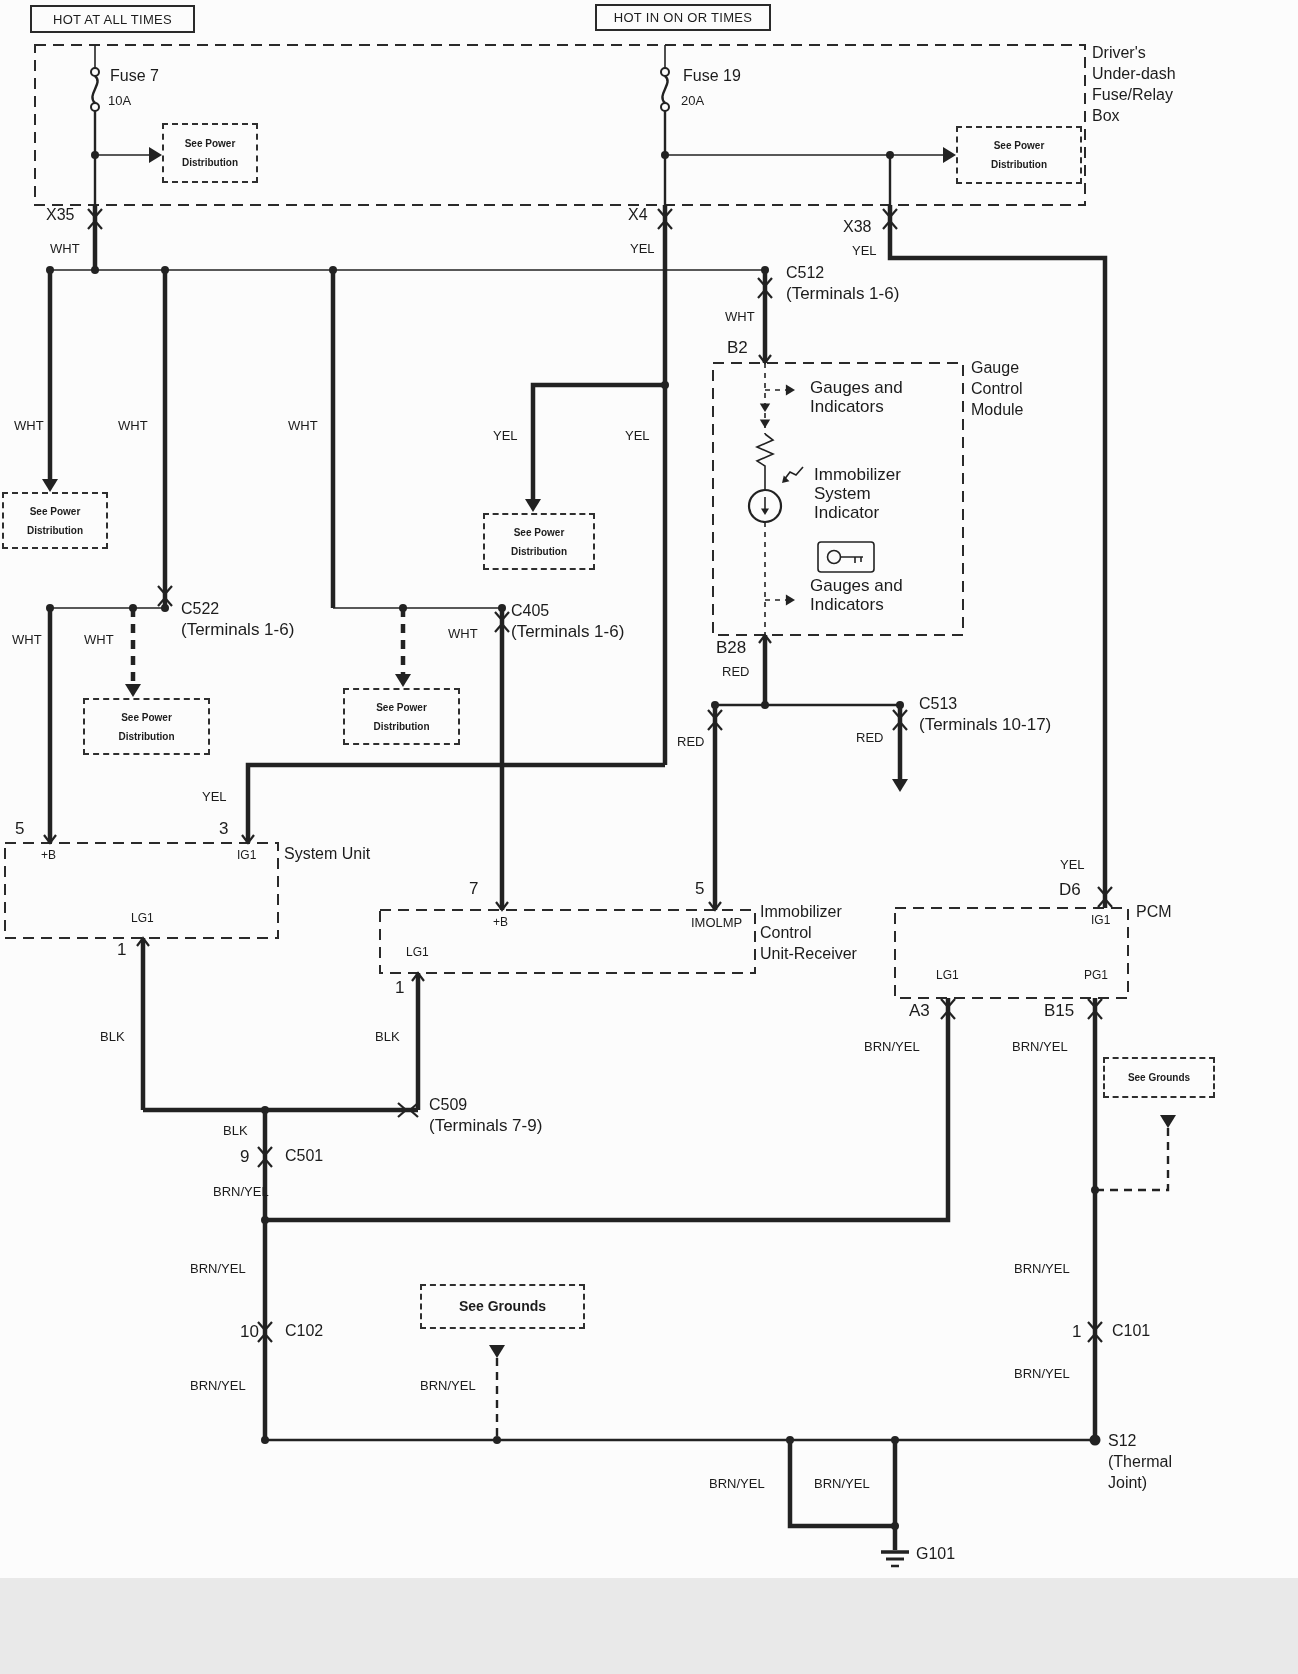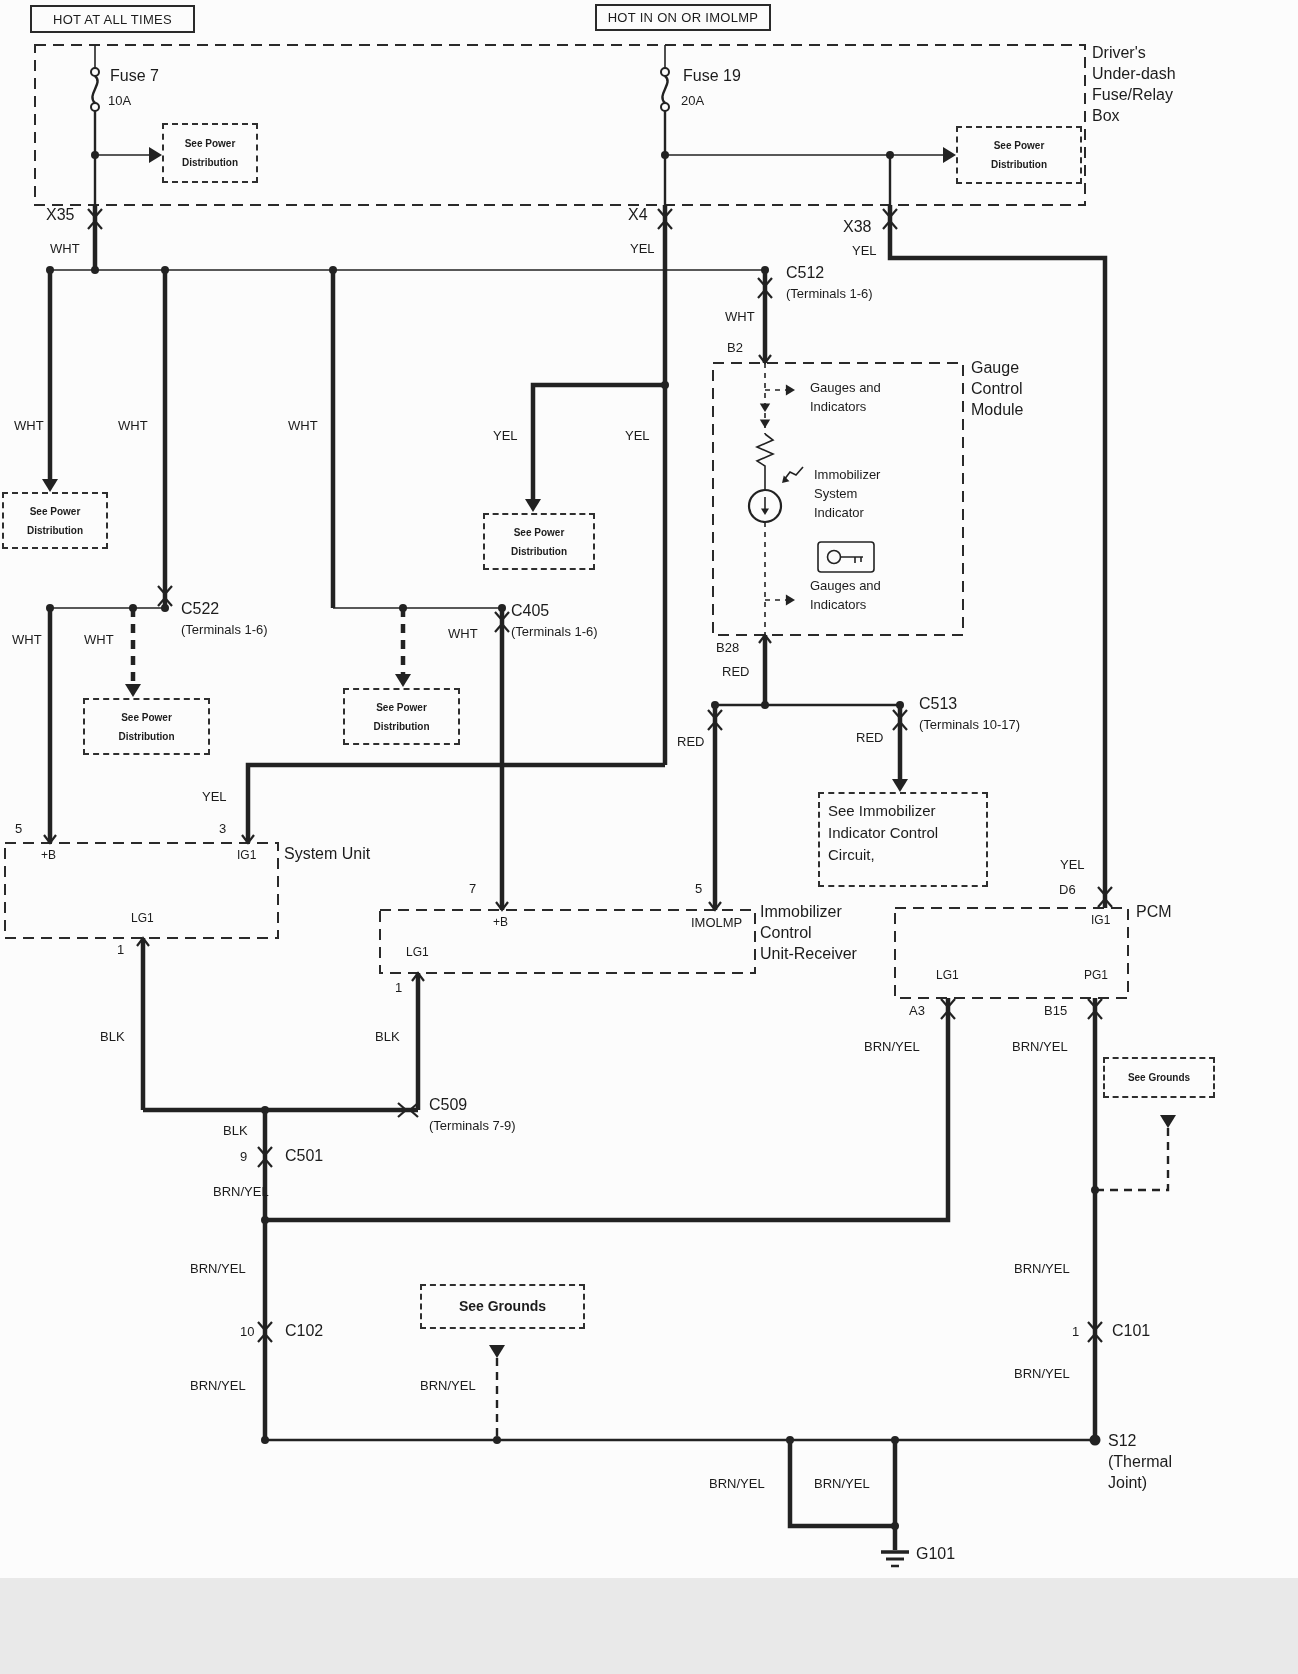--- a/index.html
+++ b/index.html
@@ -2,21 +2,21 @@
 <html><head>
 <meta charset="utf-8">
 <title>Wiring Diagram</title>
 <style>
   * { margin:0; padding:0; box-sizing:border-box; }
   body { background:#e9e9e9; font-family:"Liberation Sans","DejaVu Sans",sans-serif; color:#1c1c1c; }
   .canvas { position:relative; width:1298px; height:1578px; background:#fcfcfc; overflow:hidden; margin:0 auto; }
   svg.wires { position:absolute; left:0; top:0; }
 
   .lbl { position:absolute; font-size:13px; line-height:16px; white-space:pre-line; }
-  .md  { font-size:13px; line-height:19px; }
+  .md  { font-size:17px; line-height:19px; }
   .lg  { font-size:16px; line-height:21px; }
   .pin { position:absolute; font-size:12px; line-height:14px; }
   .pin-sm { position:absolute; font-size:13px; line-height:13px; }
 
   .hotbox { position:absolute; border:2px solid #2a2a2a; background:#fcfcfc;
             display:flex; align-items:center; justify-content:center;
             font-size:13px; letter-spacing:.3px; }
   .refbox { position:absolute; border:2px dashed #2f2f2f; background:#fcfcfc;
             display:flex; align-items:center; justify-content:center; text-align:center;
             font-size:10px; font-weight:bold; line-height:19px; white-space:pre-line; }
@@ -212,21 +212,21 @@
       <use href="#pind" transform="translate(50,843)" class="conn"></use>
       <use href="#pind" transform="translate(248,843)" class="conn"></use>
       <use href="#pinu" transform="translate(143,938)" class="conn"></use>
       <use href="#pind" transform="translate(502,910)" class="conn"></use>
       <use href="#pind" transform="translate(715,910)" class="conn"></use>
       <use href="#pinu" transform="translate(418,973)" class="conn"></use>
     </g>
   </svg>
 
   <div class="hotbox" style="left:30px;top:5px;width:165px;height:28px">HOT AT ALL TIMES</div>
-  <div class="hotbox" style="left:595px;top:4px;width:176px;height:27px">HOT IN ON OR IMOLMP</div>
+  <div class="hotbox" style="left:595px;top:4px;width:176px;height:27px">HOT IN ON OR TIMES</div>
 
   <div class="lbl lg" style="left:1092px;top:42px">Driver's
 Under-dash
 Fuse/Relay
 Box</div>
   <div class="lbl lg" style="left:110px;top:65px">Fuse 7</div>
   <div class="lbl" style="left:108px;top:93px">10A</div>
   <div class="lbl lg" style="left:683px;top:65px">Fuse 19</div>
   <div class="lbl" style="left:681px;top:93px">20A</div>
 
@@ -340,20 +340,17 @@
 Distribution</div>
   <div class="refbox" style="left:2px;top:492px;width:106px;height:57px">See Power
 Distribution</div>
   <div class="refbox" style="left:83px;top:698px;width:127px;height:57px">See Power
 Distribution</div>
   <div class="refbox" style="left:343px;top:688px;width:117px;height:57px">See Power
 Distribution</div>
   <div class="refbox" style="left:483px;top:513px;width:112px;height:57px">See Power
 Distribution</div>
 
-  <div class="refbox plain" style="left:818px;top:792px;width:170px;height:95px">See Immobilizer
-Indicator Control
-Circuit,</div>
 
   <div class="refbox" style="left:420px;top:1284px;width:165px;height:45px;font-size:14px">See Grounds</div>
   <div class="refbox" style="left:1103px;top:1057px;width:112px;height:41px">See Grounds</div>
 
 </div>
 
 </body></html>

